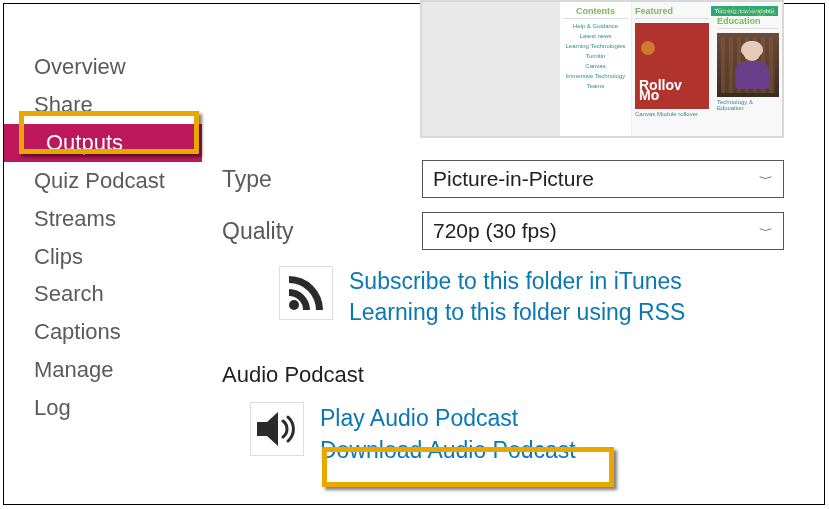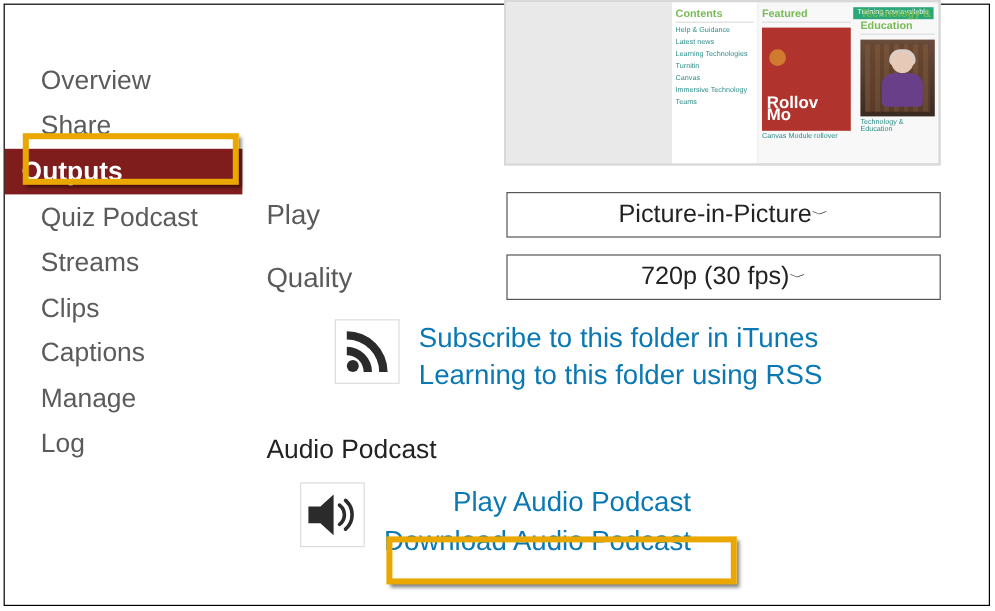--- a/index.html
+++ b/index.html
@@ -31,24 +31,24 @@
   }
   .sidebar-item {
     font-size: 22px;
     font-weight: 300;
     color: #5b5b5b;
     padding: 4px 0 4px 30px;
     cursor: pointer;
     line-height: 1.36;
   }
   .sidebar-item.selected {
-    background: #7f1d1d;
+    background: #be185d;
     color: #fff;
-    font-weight: 700;
-    padding-left: 14px;
+    font-weight: 400;
+    padding-left: 42px;
   }
   .highlight-outputs {
     position: absolute;
     left: 15px; top: 107px;
     width: 180px; height: 43px;
     border: 5px solid #e9a700;
     pointer-events: none;
     box-shadow: 3px 3px 3px rgba(0,0,0,0.5);
   }
   
@@ -69,20 +69,21 @@
     position: absolute;
     left: 0; top: 0; width: 138px; height: 100%;
     background: #e9e9e9;
   }
   .thumb-contents {
     position: absolute;
     left: 138px; top: 0; width: 72px; height: 100%;
     background: #fff;
     border-right: 1px solid #eee;
     padding: 4px 3px;
+    text-align: center;
   }
   .thumb-contents .hd { font-size: 9px; color: #7b5; font-weight: 600; border-bottom: 1px solid #ddd; padding-bottom: 2px; margin-bottom: 2px;}
   .thumb-contents .li { font-size: 6px; color: #2c8e8a; padding: 2px 0; white-space: nowrap; overflow: hidden; }
   .thumb-featured {
     position: absolute;
     left: 210px; top: 0; width: 80px; height: 100%;
     padding: 4px 3px;
   }
   .thumb-featured .hd { font-size: 9px; color: #7b5; font-weight: 700; border-bottom: 1px solid #ddd; padding-bottom: 2px;}
   .thumb-featured .card {
@@ -145,21 +146,21 @@
     flex: 1;
     max-width: 362px;
     height: 38px;
     border: 1px solid #555;
     font-size: 21px;
     font-weight: 300;
     color: #222;
     padding: 0 10px;
     display: flex;
     align-items: center;
-    justify-content: center;
+    justify-content: space-between;
     cursor: pointer;
     background: #fff;
   }
   .select .chev {
     font-size: 14px;
     transform: scaleY(0.7);
   }
   .form-area {
     position: absolute;
     top: 156px; left: 20px; right: 20px;
@@ -194,21 +195,20 @@
     font-size: 22px;
     font-weight: 300;
     color: #222;
     margin-bottom: 14px;
   }
   .audio-row {
     display: flex;
     align-items: flex-start;
     gap: 16px;
     margin-left: 28px;
-    text-align: right;
   }
   .speaker-icon-box {
     width: 54px; height: 54px;
     border: 1px solid #ddd;
     display: flex; align-items: center; justify-content: center;
   }
   .audio-links a {
     display: block;
     color: #0a78b3;
     font-size: 23px;
@@ -231,20 +231,21 @@
 <div class="frame">
   <div class="layout">
 
     <div class="sidebar">
       <div class="sidebar-item">Overview</div>
       <div class="sidebar-item">Share</div>
       <div class="sidebar-item selected">Outputs</div>
       <div class="sidebar-item">Quiz Podcast</div>
       <div class="sidebar-item">Streams</div>
       <div class="sidebar-item">Clips</div>
+      <div class="sidebar-item">Search</div>
       <div class="sidebar-item">Captions</div>
       <div class="sidebar-item">Manage</div>
       <div class="sidebar-item">Log</div>
     </div>
 
     <div class="main">
 
       <div class="thumb-wrap">
         <div class="thumb-badge">Training now available</div>
         <div class="thumb-slide"></div>
@@ -276,21 +277,21 @@
               <div class="head"></div>
               <div class="body"></div>
             </div>
           </div>
           <div class="cap">Technology &amp; Education</div>
         </div>
       </div>
 
       <div class="form-area">
         <div class="formrow">
-          <div class="label">Play</div>
+          <div class="label">Type</div>
           <div class="select">
             <span>Picture-in-Picture</span>
             <span class="chev">﹀</span>
           </div>
         </div>
         <div class="formrow">
           <div class="label">Quality</div>
           <div class="select">
             <span>720p (30 fps)</span>
             <span class="chev">﹀</span>

